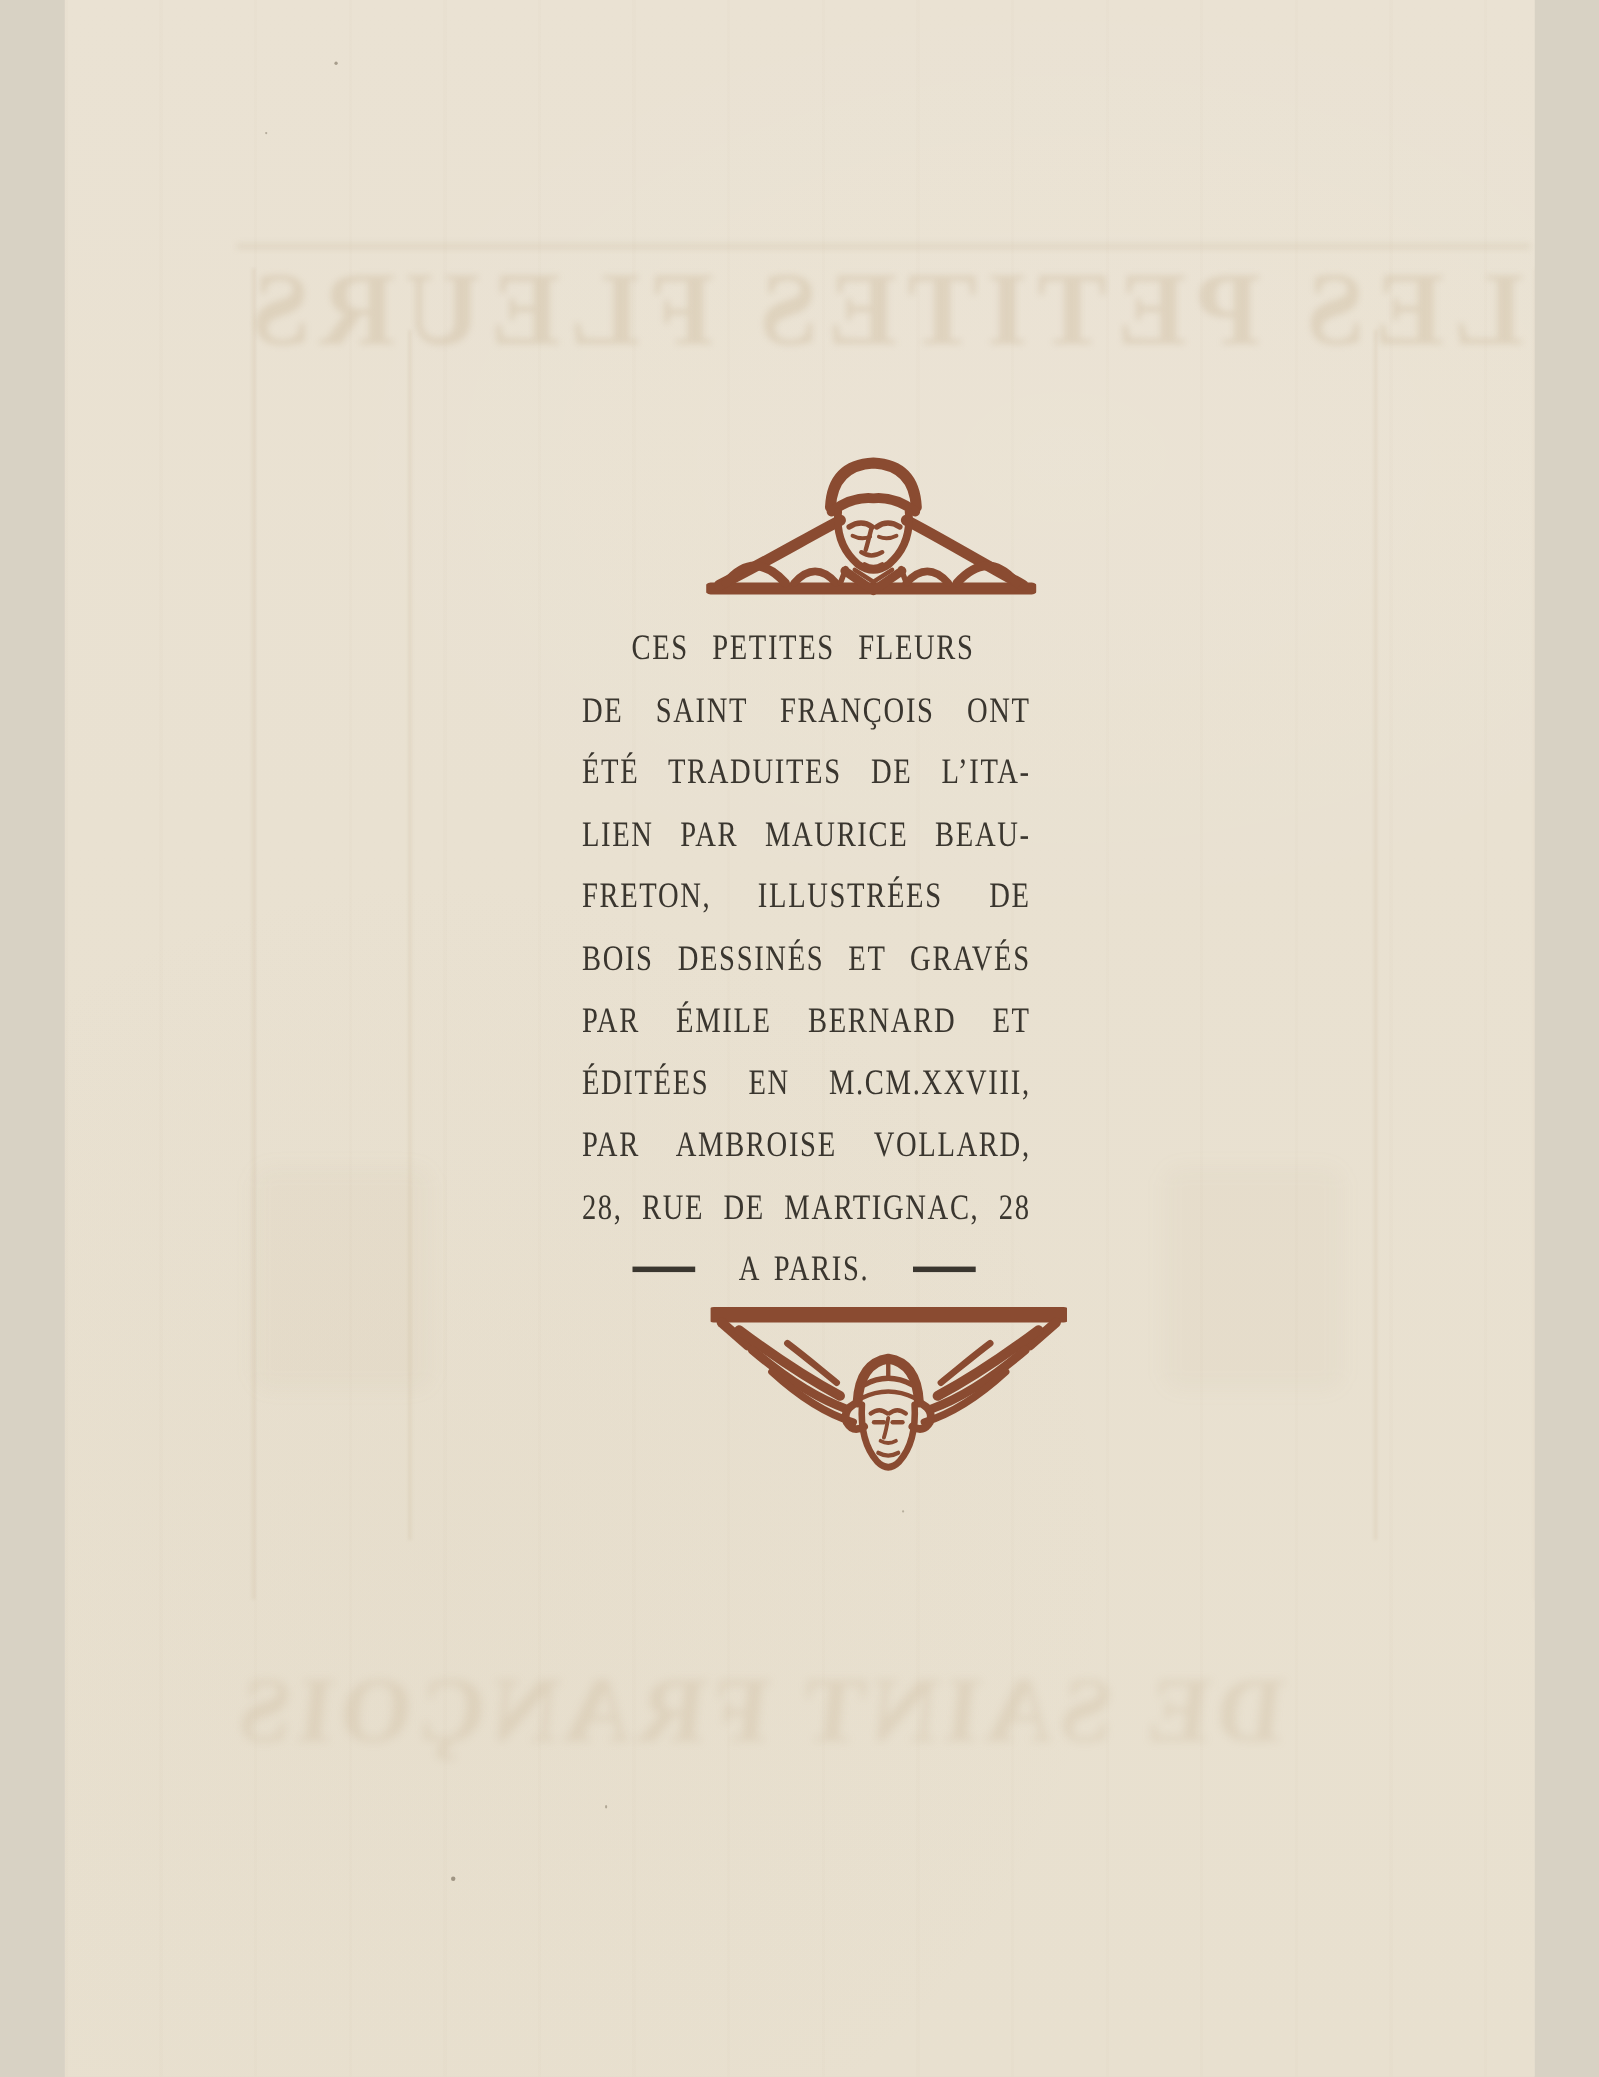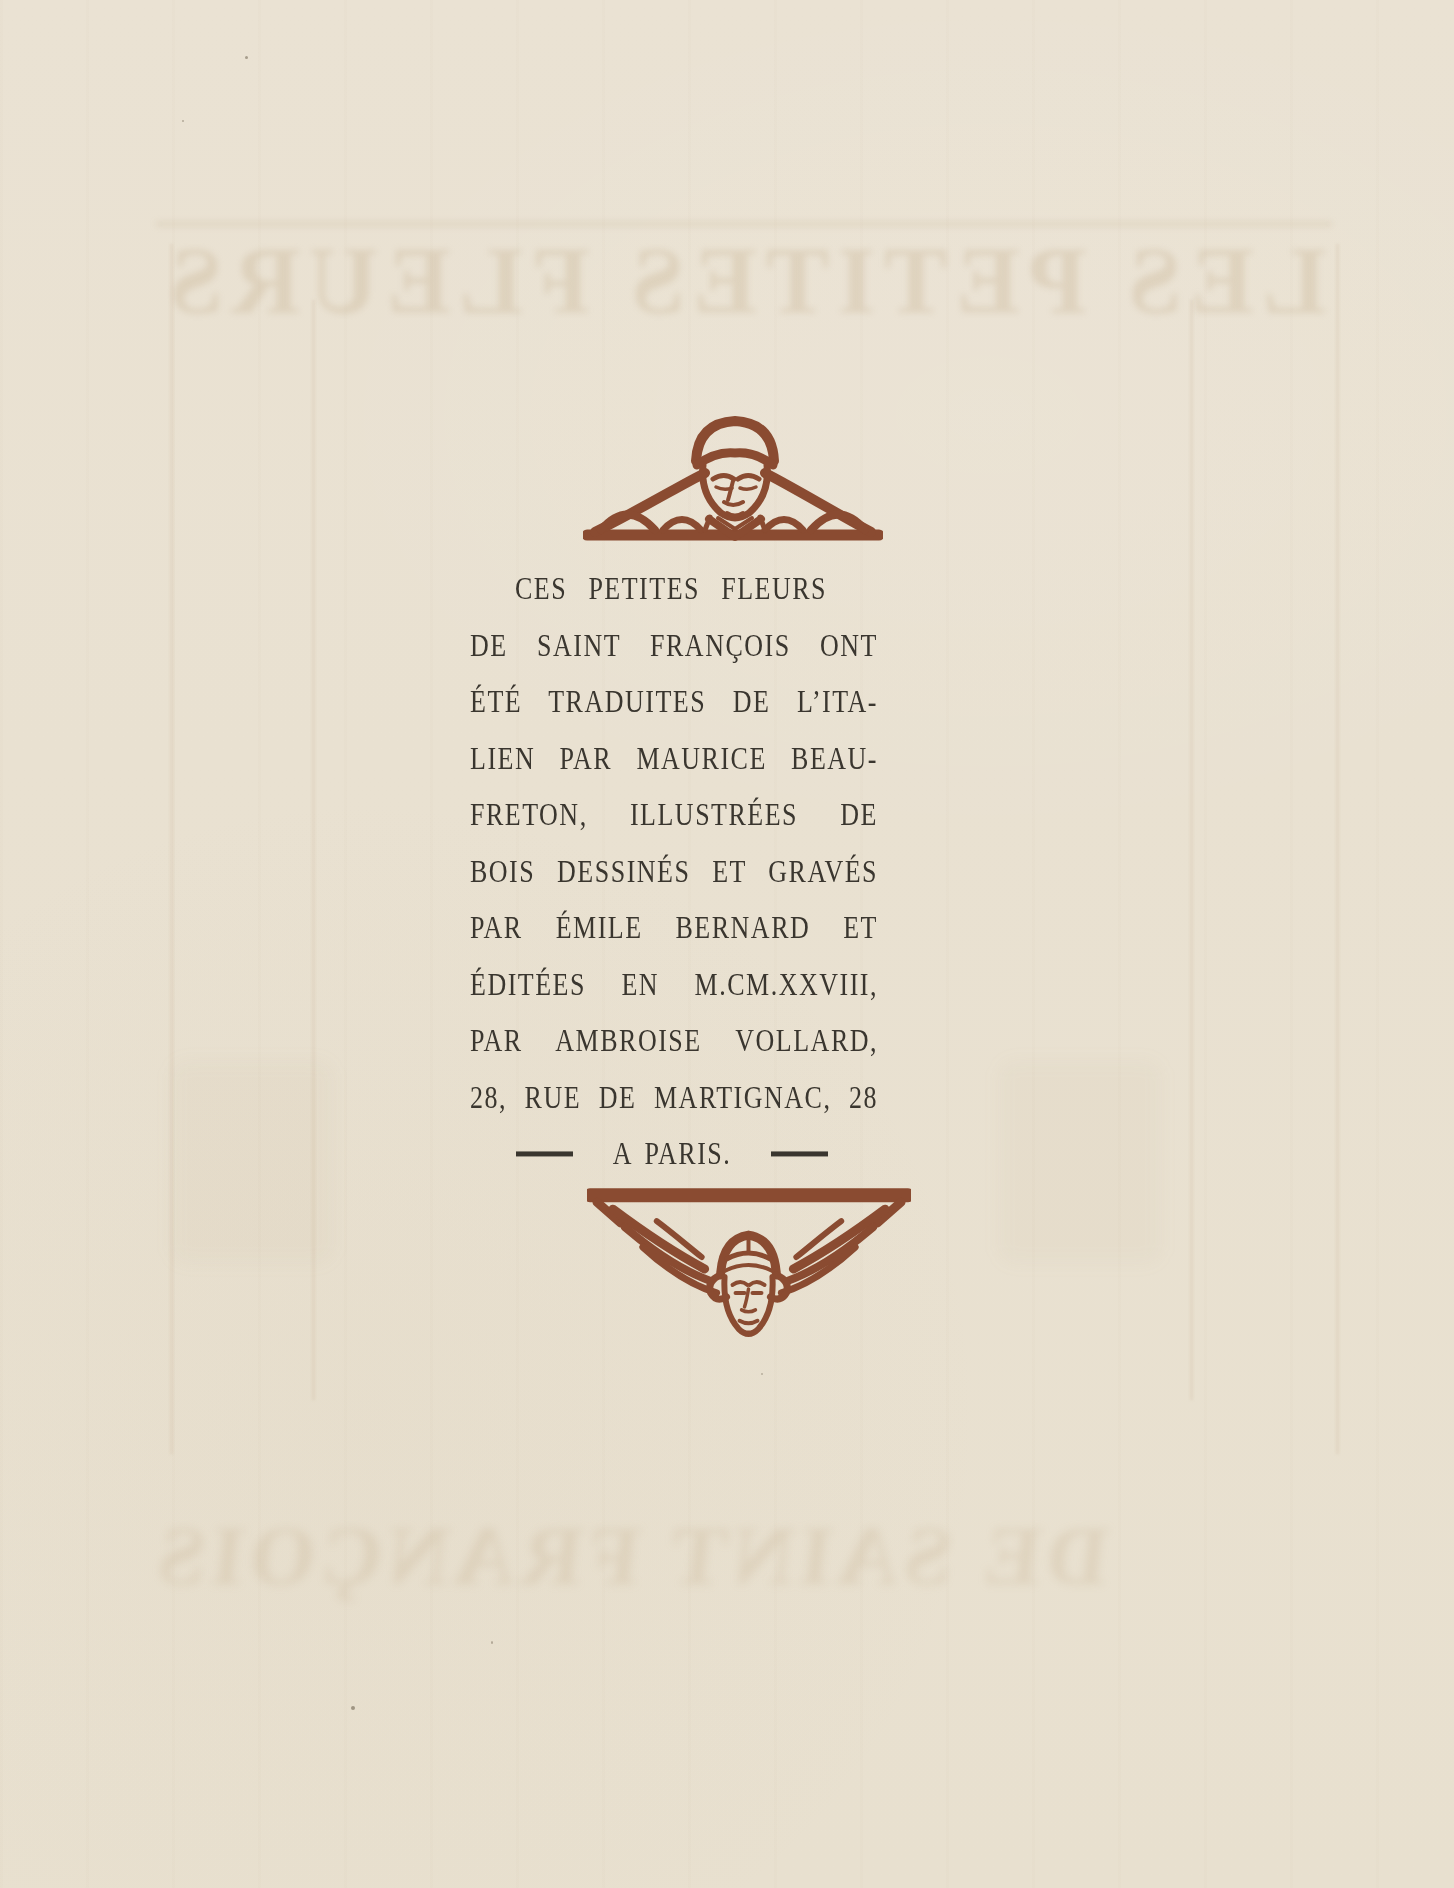--- a/index.html
+++ b/index.html
@@ -1,19 +1,19 @@
 <!DOCTYPE html>
 <html><head>
 <meta charset="utf-8">
 <title>Colophon page</title>
 <style>
   html,body{margin:0;padding:0;background:#d8d2c4;}
   .page{
     position:relative;
-    width:1454px;height:1888px;
+    width:1336px;height:1888px;
     margin:0 auto;
     overflow:hidden;
     background-color:#e9e1d1;
     background-image:
       radial-gradient(1100px 700px at 68% 22%, rgba(255,255,255,0.06), rgba(255,255,255,0) 70%),
       radial-gradient(900px 900px at 25% 75%, rgba(196,178,148,0.06), rgba(196,178,148,0) 70%),
       repeating-linear-gradient(90deg, rgba(150,120,85,0.020) 0 3px, rgba(150,120,85,0) 3px 86px),
       linear-gradient(180deg, #eae2d3 0%, #e9e1d1 40%, #e8e0cf 100%);
     font-family:"Liberation Serif","DejaVu Serif",serif;
   }

